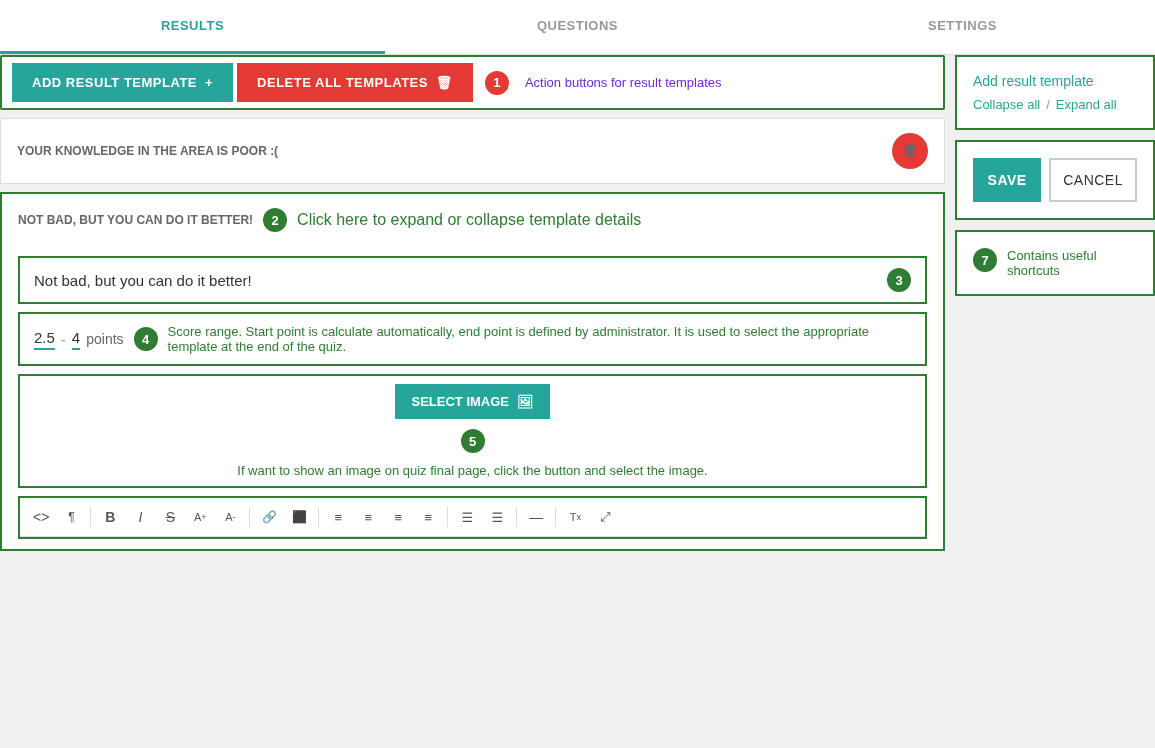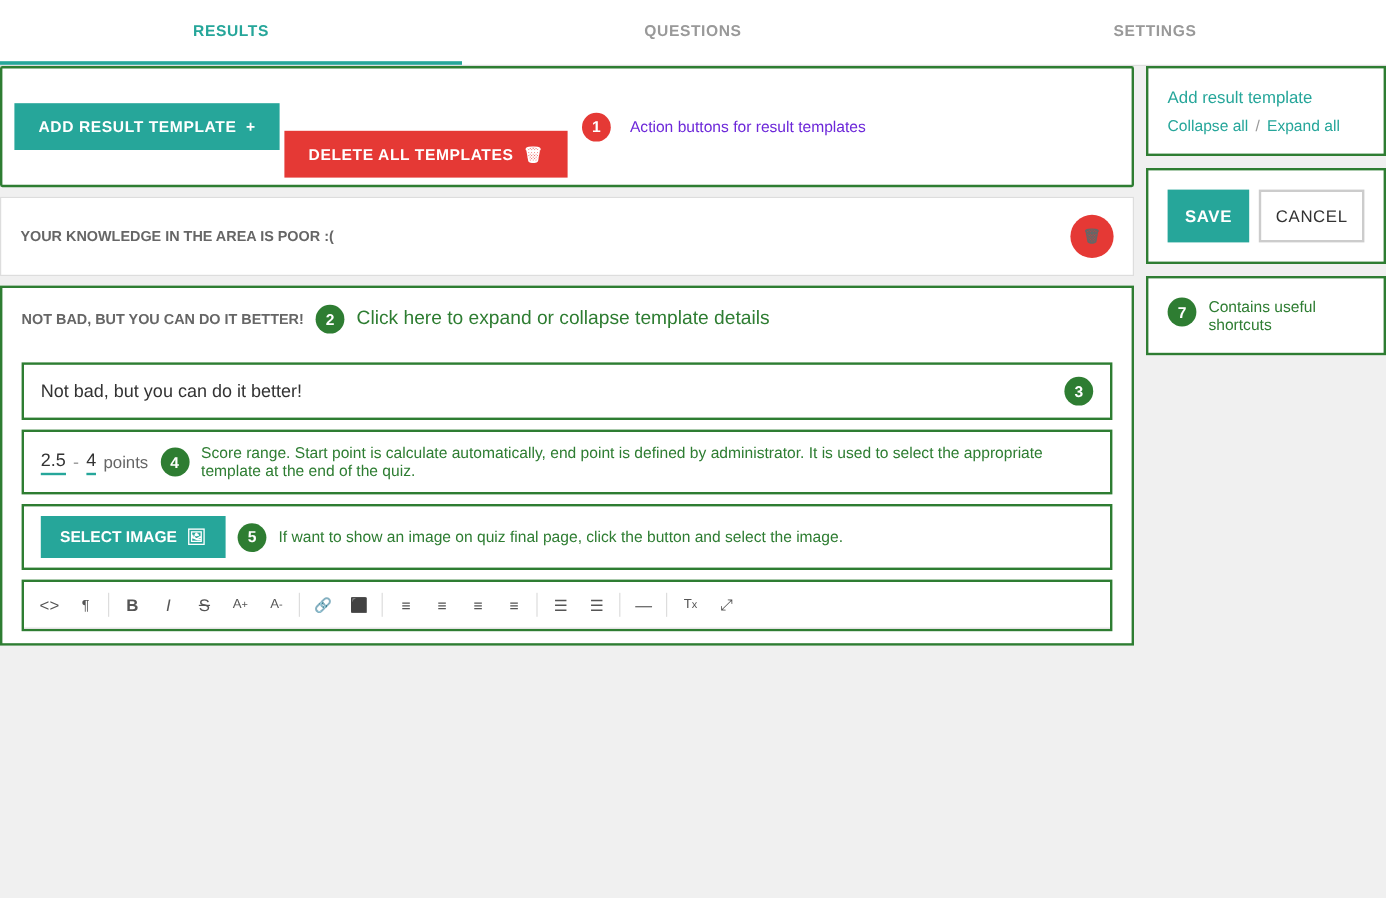--- a/index.html
+++ b/index.html
@@ -14,21 +14,21 @@
 
     
     .content { display: flex; flex: 1; padding: 0; gap: 10px; }
 
     
     .left-panel { flex: 1; display: flex; flex-direction: column; gap: 8px; }
 
     
     .action-buttons-bar { display: flex; align-items: center; gap: 0; border: 2px solid #2e7d32; padding: 6px 10px; background: white; border-radius: 2px; }
     .btn-add-template { background: #26a69a; color: white; border: none; padding: 12px 20px; font-size: 13px; font-weight: bold; letter-spacing: 0.5px; cursor: pointer; display: flex; align-items: center; gap: 8px; }
-    .btn-delete-all { background: #e53935; color: white; border: none; padding: 12px 20px; font-size: 13px; font-weight: bold; letter-spacing: 0.5px; cursor: pointer; display: flex; align-items: center; gap: 8px; margin-left: 4px; margin-top: 46px; }
+    .btn-delete-all { background: #e53935; color: white; border: none; padding: 12px 20px; font-size: 13px; font-weight: bold; letter-spacing: 0.5px; cursor: pointer; display: flex; align-items: center; gap: 8px; margin-left: 4px; }
     .action-badge { width: 24px; height: 24px; background: #e53935; border-radius: 50%; color: white; font-weight: bold; font-size: 13px; display: flex; align-items: center; justify-content: center; margin-left: 12px; }
     .action-desc { font-size: 13px; color: #6d28d9; margin-left: 16px; }
 
     
     .template-row-poor { background: white; border: 1px solid #ddd; padding: 14px 16px; display: flex; align-items: center; justify-content: space-between; }
     .template-row-poor span { font-size: 12px; color: #666; font-weight: bold; text-transform: uppercase; }
     .btn-delete-icon { background: #e53935; border: none; width: 36px; height: 36px; border-radius: 50%; cursor: pointer; display: flex; align-items: center; justify-content: center; color: white; font-size: 16px; }
 
     
     .template-expanded { border: 2px solid #2e7d32; background: white; }
@@ -48,21 +48,21 @@
     
     .score-row { border: 2px solid #2e7d32; padding: 10px 14px; display: flex; align-items: center; gap: 10px; }
     .score-inputs { display: flex; align-items: center; gap: 6px; font-size: 15px; color: #333; }
     .score-val { font-size: 15px; color: #333; font-weight: normal; }
     .score-dash { color: #999; }
     .score-label { font-size: 14px; color: #666; }
     .score-underline { border-bottom: 2px solid #26a69a; padding-bottom: 2px; }
     .score-desc { font-size: 13px; color: #2e7d32; flex: 1; }
 
     
-    .image-row { border: 2px solid #2e7d32; padding: 8px 14px; display: flex; align-items: center; gap: 10px; }
+    .image-row { border: 2px solid #2e7d32; padding: 8px 14px; display: flex; align-items: center; gap: 10px; flex-direction: column; }
     .btn-select-image { background: #26a69a; color: white; border: none; padding: 10px 16px; font-size: 13px; font-weight: bold; cursor: pointer; display: flex; align-items: center; gap: 8px; }
     .image-desc { font-size: 13px; color: #2e7d32; }
 
     
     .editor-container { border: 2px solid #2e7d32; }
     .editor-toolbar { border-bottom: 1px solid #ddd; padding: 6px 8px; display: flex; align-items: center; gap: 4px; flex-wrap: wrap; background: white; }
     .toolbar-btn { background: none; border: none; cursor: pointer; padding: 4px 5px; font-size: 14px; color: #555; display: flex; align-items: center; justify-content: center; min-width: 26px; height: 26px; }
     .toolbar-sep { width: 1px; height: 20px; background: #ddd; margin: 0 2px; }
     .editor-body { padding: 14px 16px; min-height: 180px; background: white; }
     .editor-text { font-size: 14px; color: #333; }

